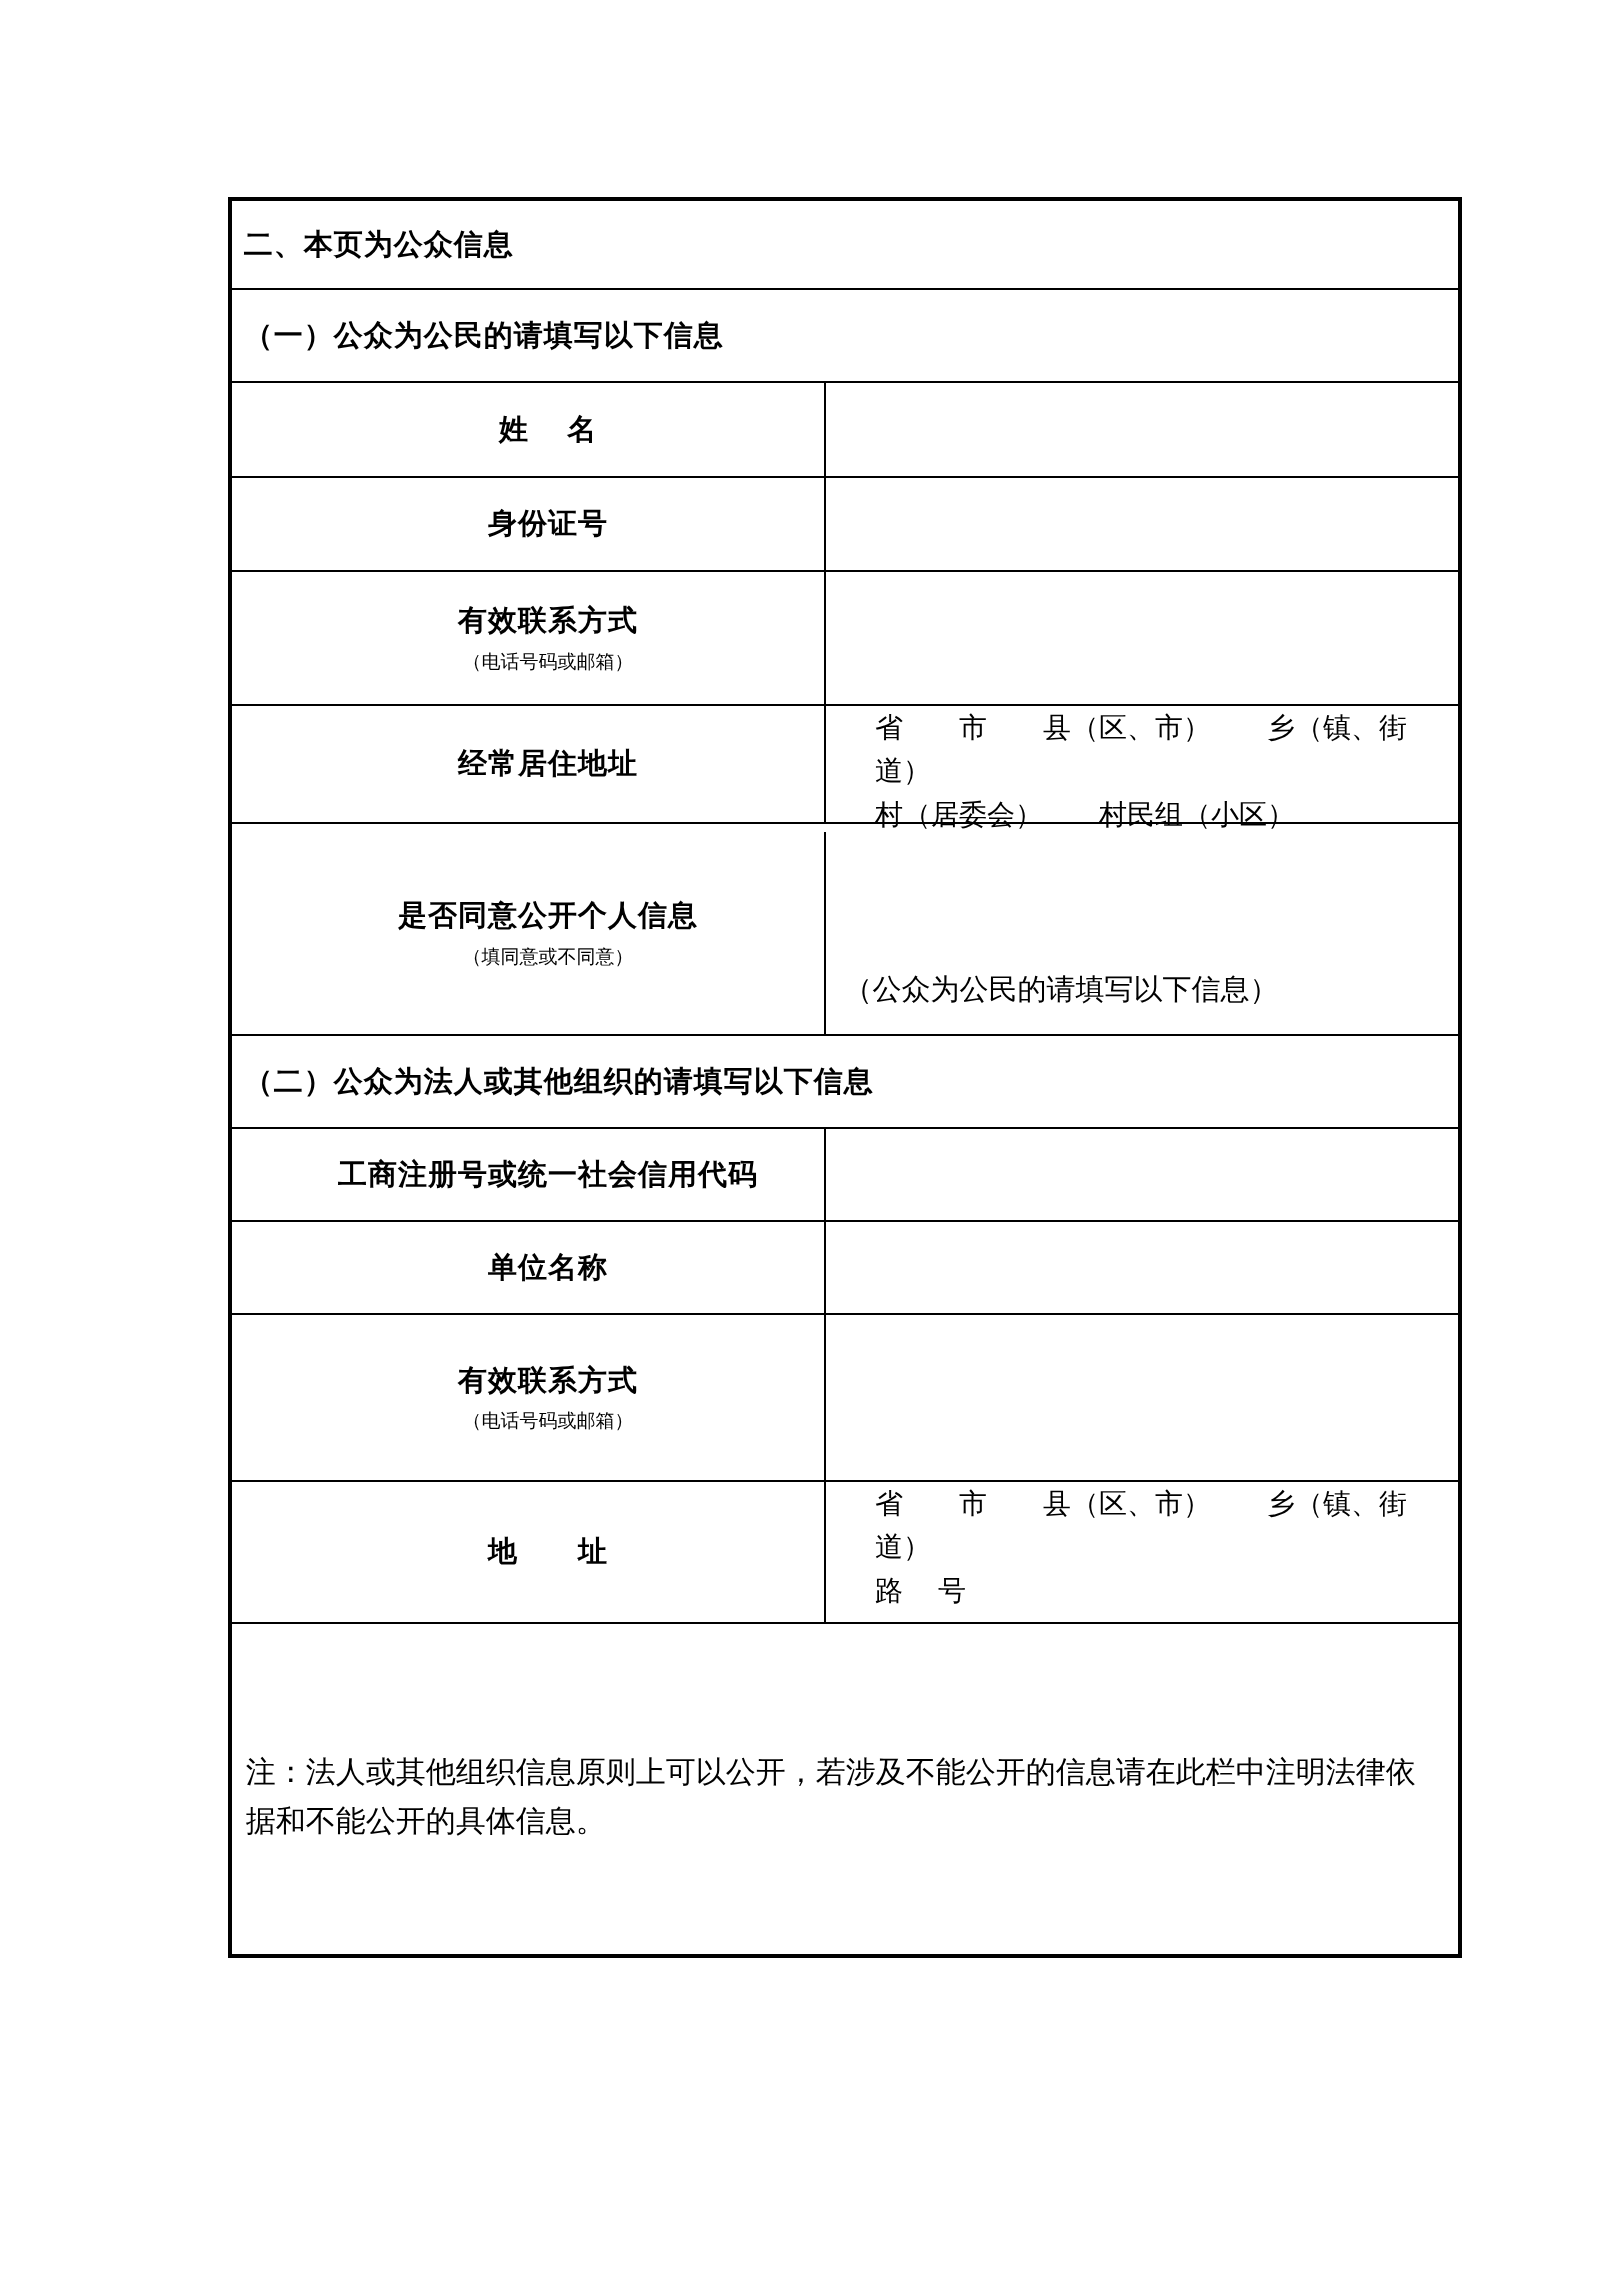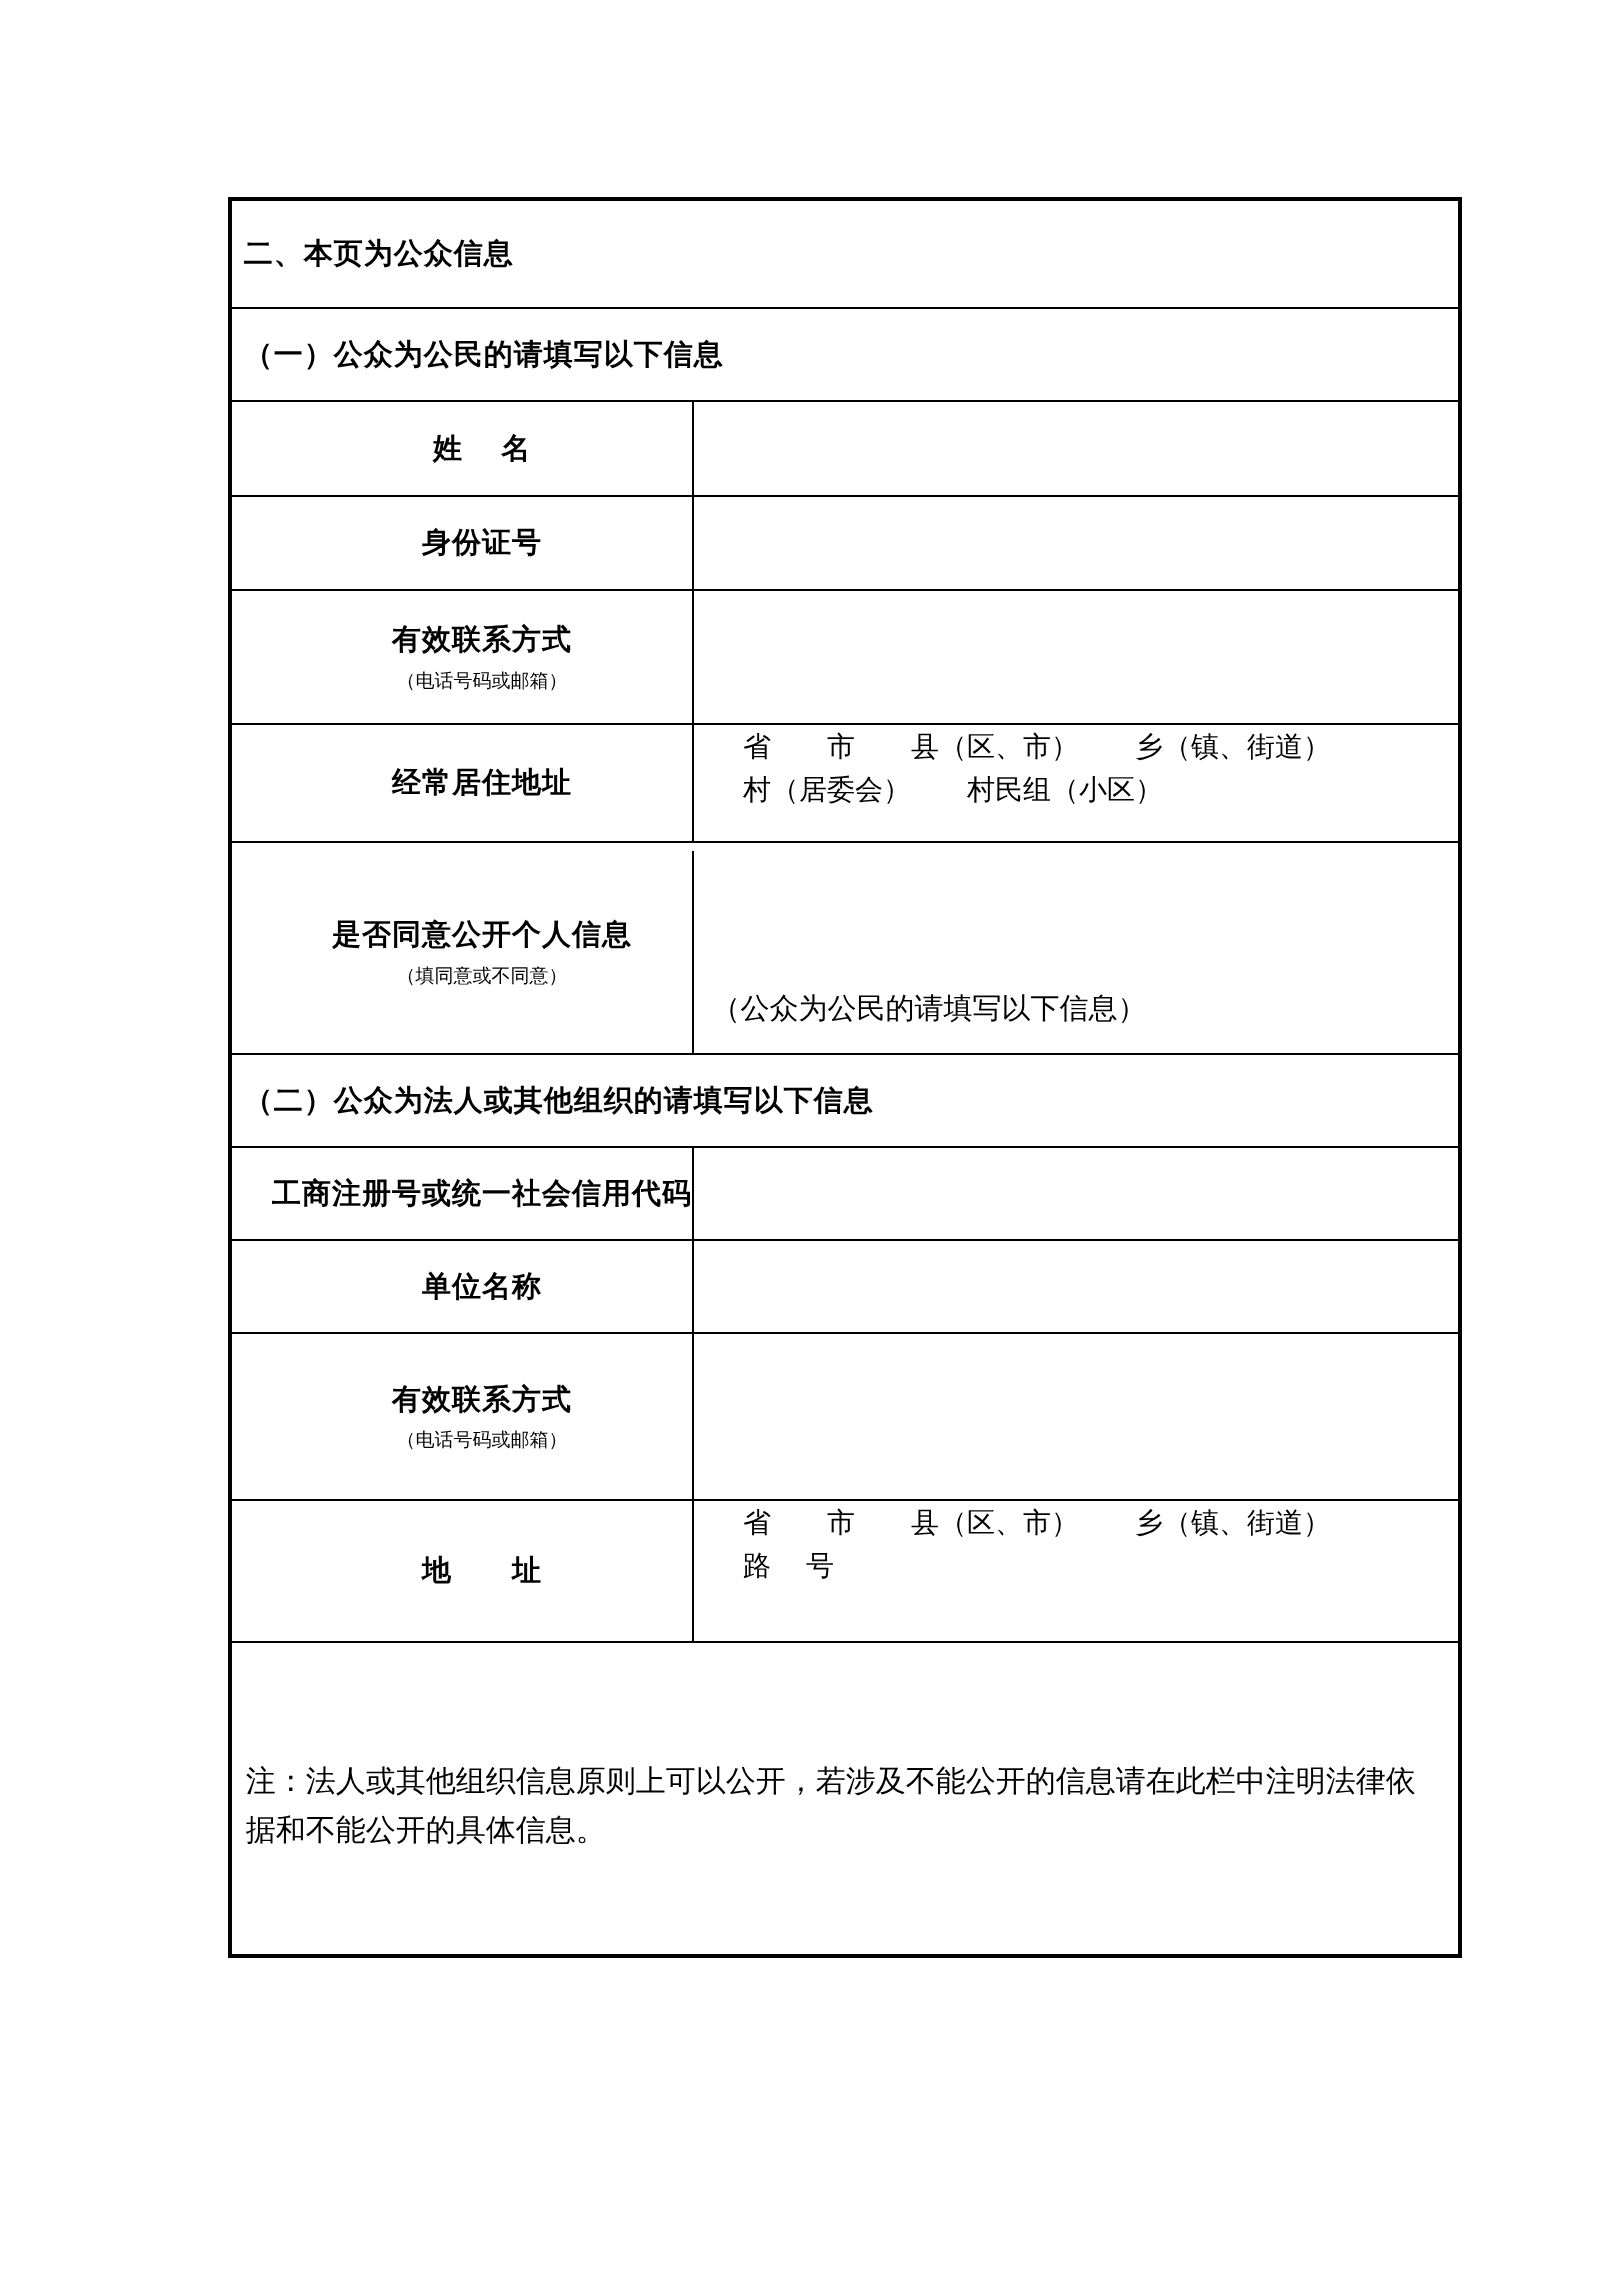--- a/index.html
+++ b/index.html
@@ -27,21 +27,21 @@
   }
 
   .row {
     display: flex;
     box-sizing: border-box;
     border-bottom: 2.9px solid #000000;
     flex-shrink: 0;
   }
   .row:last-child { border-bottom: none; flex: 1; margin-top: 15px; }
 
-  .h-r1  { height: 108px; }
+  .h-r1  { height: 89px; }
   .h-r2  { height: 93px; }
   .h-r3  { height: 95px; }
   .h-r4  { height: 94px; }
   .h-r5  { height: 134px; }
   .h-r6  { height: 118px; }
   .h-r7  { height: 204px; margin-top: 8px; }
   .h-r8  { height: 93px; }
   .h-r9  { height: 93px; }
   .h-r10 { height: 93px; }
   .h-r11 { height: 167px; }
@@ -49,21 +49,21 @@
 
   .section-row {
     align-items: center;
     padding-left: 11.8px;
     font-size: 29px;
     font-weight: bold;
     letter-spacing: 1px;
   }
 
   .label-cell {
-    width: 462px;
+    width: 594px;
     flex-shrink: 0;
     border-right: 2.9px solid #000000;
     box-sizing: border-box;
     display: flex;
     flex-direction: column;
     justify-content: center;
     align-items: center;
     text-align: left;
     font-size: 29px;
     font-weight: bold;

